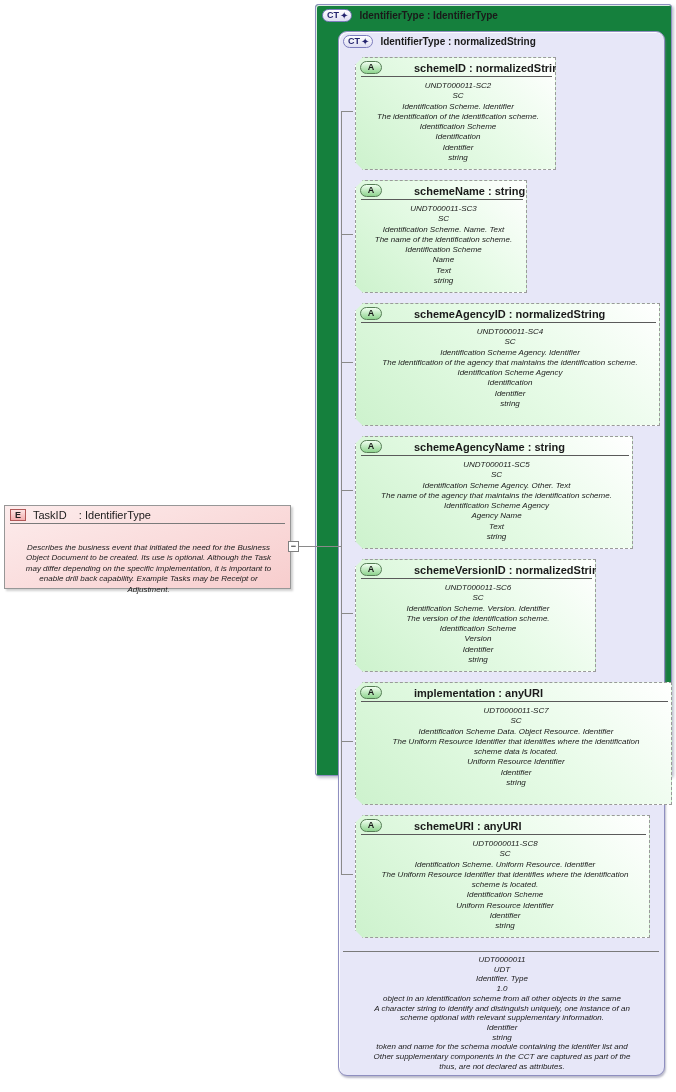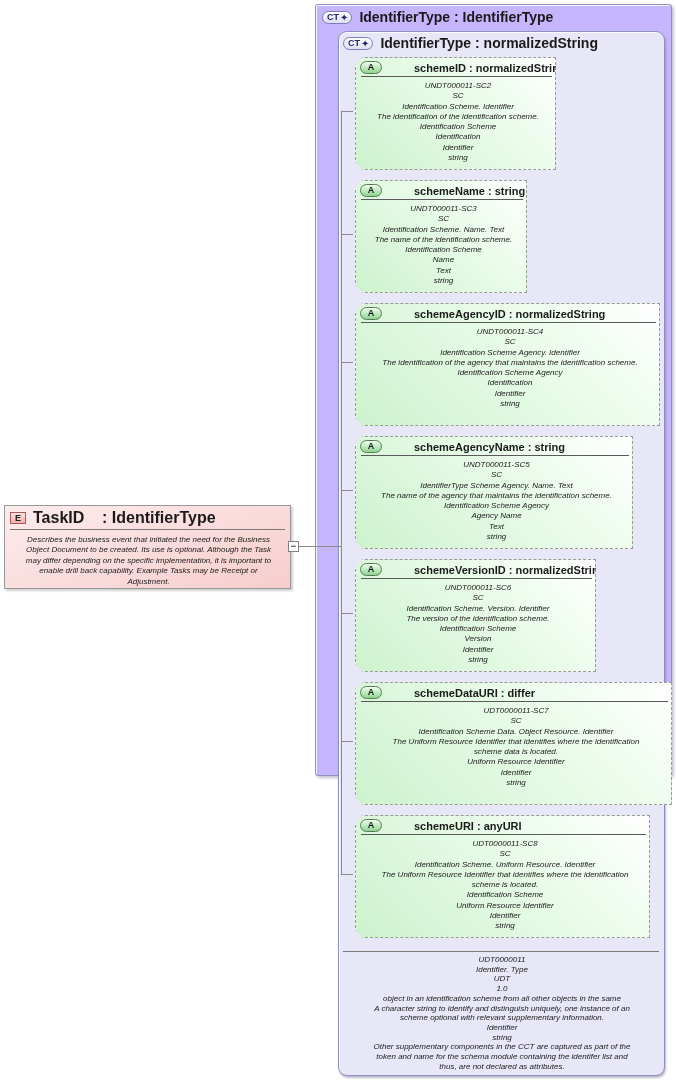--- a/index.html
+++ b/index.html
@@ -12,36 +12,36 @@
   .hline-el{position:absolute;left:299px;top:546px;width:43px;height:1px;background:#8a8a8a;z-index:6;}
   .minusbox{position:absolute;left:288px;top:541px;width:11px;height:11px;background:#ffffff;border:1px solid #808080;z-index:7;
     font-size:9px;line-height:9px;text-align:center;font-weight:bold;color:#333;box-sizing:border-box;cursor:pointer;}
 
   
   .element-box{position:absolute;left:4px;top:505px;width:287px;height:84px;box-sizing:border-box;
     background:linear-gradient(160deg,#fdecec 0%,#f7cdcd 100%);border:1px solid #979797;box-shadow:2px 2px 2px #d0d0d0;}
   .el-header{display:flex;align-items:center;gap:7px;padding:3px 6px 1px 5px;}
   .e-icon{width:16px;height:12px;box-sizing:border-box;border:1px solid #b05858;background:linear-gradient(#fde3e3,#f3aeae);
     font-size:9px;line-height:10px;font-weight:bold;text-align:center;color:#222;flex:0 0 auto;}
-  .el-title{font-size:16px;font-weight:bold;white-space:pre;}
+  .el-title{font-size:11px;font-weight:normal;white-space:pre;}
   .el-sep{border-top:1px solid #7a7a7a;margin:1px 5px 1px 5px;}
   .doc{font-style:italic;font-size:8px;text-align:center;}
-  .el-doc{padding:4px 6px 2px 8px;line-height:10.4px;}
+  .el-doc{padding:18px 6px 2px 8px;line-height:10.4px;}
 
   
   .outer-ct{position:absolute;left:315px;top:4px;width:357px;height:772px;box-sizing:border-box;
-    background:#c4b5fd;border:1px solid #8f8fc0;border-radius:3px;
+    background:#15803d;border:1px solid #8f8fc0;border-radius:3px;
     box-shadow:2px 2px 3px rgba(120,120,150,.45), inset 1px 1px 0 rgba(255,255,255,.85);}
   .ct-header{position:absolute;display:flex;align-items:center;gap:7px;}
   .outer-header{left:6px;top:4px;}
   .ct-icon{height:13px;box-sizing:border-box;border:1px solid #7d7dbd;border-radius:7px;padding:0 3px 0 4px;
     background:linear-gradient(#ffffff,#dedef2);display:flex;align-items:center;cursor:pointer;flex:0 0 auto;}
   .ct-icon .ct-txt{font-size:9px;line-height:11px;font-weight:bold;color:#24246e;}
   .ct-icon .ct-star{font-size:10px;line-height:11px;color:#24246e;margin-left:1px;}
-  .ct-title{font-size:14px;font-weight:bold;}
+  .ct-title{font-size:10px;font-weight:bold;}
 
   
   .inner-ct{position:absolute;left:22px;top:26px;width:327px;height:1045px;box-sizing:border-box;
     background:#e7e7f8;border:1px solid #8f8fc0;border-radius:9px;
     box-shadow:1px 2px 2px rgba(120,120,150,.5), inset 1px 1px 0 rgba(255,255,255,.85);}
   .inner-header{left:4px;top:3px;}
 
   
   .attr{position:absolute;left:16px;box-sizing:border-box;
     background:linear-gradient(225deg,#ffffff 0%,#e7fbe7 45%,#cdf2cd 100%);
@@ -156,21 +156,21 @@
 
       <div class="attr" style="top:404px;width:278px;height:113px;">
         <div class="attr-header">
           <span class="a-icon">A</span>
           <span class="attr-title">schemeAgencyName : string</span>
         </div>
         <div class="attr-sep"></div>
         <div class="doc attr-doc">
             <div>UNDT000011-SC5</div>
             <div>SC</div>
-            <div>IdentifierType Scheme Agency. Name. Text</div>
+            <div>Identification Scheme Agency. Other. Text</div>
             <div>The name of the agency that maintains the identification scheme.</div>
             <div>Identification Scheme Agency</div>
             <div>Agency Name</div>
             <div>Text</div>
             <div>string</div>
           </div>
       </div>
 
       <div class="attr" style="top:527px;width:241px;height:113px;">
         <div class="attr-header">
@@ -186,21 +186,21 @@
             <div>Identification Scheme</div>
             <div>Version</div>
             <div>Identifier</div>
             <div>string</div>
           </div>
       </div>
 
       <div class="attr" style="top:650px;width:317px;height:123px;">
         <div class="attr-header">
           <span class="a-icon">A</span>
-          <span class="attr-title">schemeDataURI : differ</span>
+          <span class="attr-title">implementation : anyURI</span>
         </div>
         <div class="attr-sep"></div>
         <div class="doc attr-doc">
             <div>UDT0000011-SC7</div>
             <div>SC</div>
             <div>Identification Scheme Data. Object Resource. Identifier</div>
             <div>The Uniform Resource Identifier that identifies where the identification</div>
             <div>scheme data is located.</div>
             <div>Uniform Resource Identifier</div>
             <div>Identifier</div>
@@ -224,30 +224,30 @@
             <div>Uniform Resource Identifier</div>
             <div>Identifier</div>
             <div>string</div>
           </div>
       </div>
 
       <div class="innerdoc">
         <div class="innerdoc-sep"></div>
         <div class="doc innerdoc-text">
             <div>UDT0000011</div>
+            <div>UDT</div>
             <div>Identifier. Type</div>
-            <div>UDT</div>
             <div>1.0</div>
             <div>object in an identification scheme from all other objects in the same</div>
             <div>A character string to identify and distinguish uniquely, one instance of an</div>
             <div>scheme optional with relevant supplementary information.</div>
             <div>Identifier</div>
             <div>string</div>
+            <div>token and name for the schema module containing the identifer list and</div>
             <div>Other supplementary components in the CCT are captured as part of the</div>
-            <div>token and name for the schema module containing the identifer list and</div>
             <div>thus, are not declared as attributes.</div>
           </div>
       </div>
     </div>
   </div>
 
   <div class="vline" style="left:341px;top:111px;height:764px;"></div>
   <div class="stub" style="top:111px;"></div>
   <div class="stub" style="top:234px;"></div>
   <div class="stub" style="top:362px;"></div>

